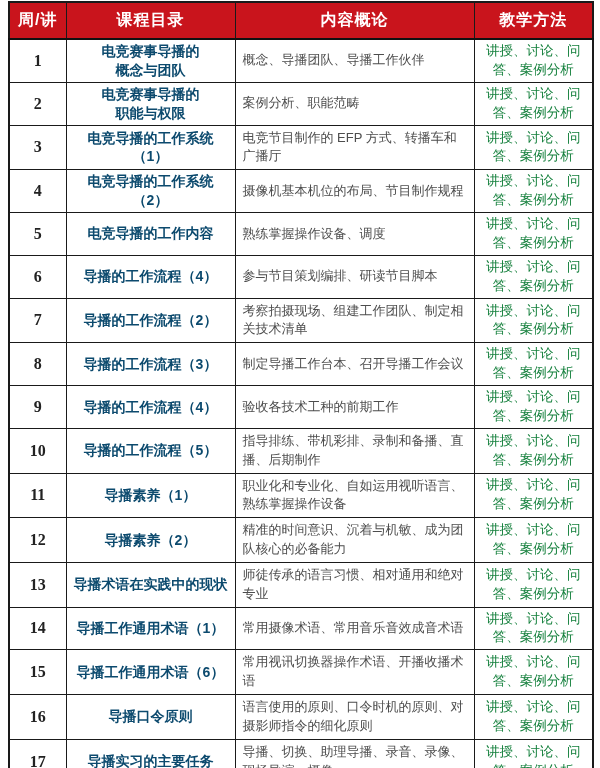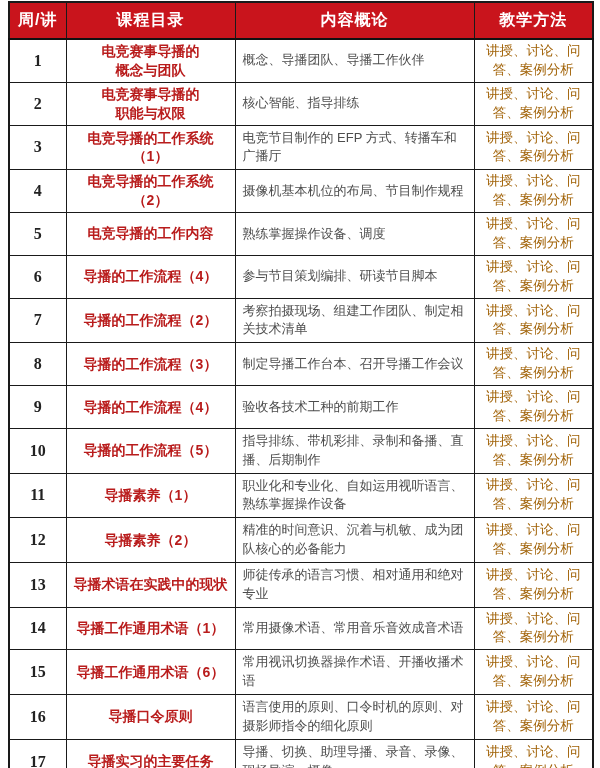--- a/index.html
+++ b/index.html
@@ -47,36 +47,36 @@
     text-align: center;
     font-family: "Liberation Serif", "DejaVu Serif", serif;
     font-weight: bold;
     font-size: 16px;
     color: #222222;
   }
   td.title-cell {
     text-align: center;
     font-weight: bold;
     font-size: 14px;
-    color: #b91c1c;
+    color: #0c4a6e;
     white-space: pre-line;
     line-height: 1.35;
     padding: 2px 4px;
   }
   td.content-cell {
     text-align: left;
     font-size: 13px;
     color: #4d4d4d;
     line-height: 1.45;
     padding: 3px 8px 3px 7px;
   }
   td.method-cell {
     text-align: center;
     font-size: 13.5px;
-    color: #a16207;
+    color: #15803d;
     line-height: 1.4;
     padding: 2px 9px;
   }
 </style>
 </head>
 <body>
 
 <div class="page">
   <table class="course-table">
     <colgroup>
@@ -99,21 +99,21 @@
     <td class="title-cell">电竞赛事导播的
 概念与团队</td>
     <td class="content-cell">概念、导播团队、导播工作伙伴</td>
     <td class="method-cell">讲授、讨论、问答、案例分析</td>
   </tr>
 
   <tr>
     <td class="week-cell">2</td>
     <td class="title-cell">电竞赛事导播的
 职能与权限</td>
-    <td class="content-cell">核心智能、指导排练</td>
+    <td class="content-cell">案例分析、职能范畴</td>
     <td class="method-cell">讲授、讨论、问答、案例分析</td>
   </tr>
 
   <tr>
     <td class="week-cell">3</td>
     <td class="title-cell">电竞导播的工作系统
 （1）</td>
     <td class="content-cell">电竞节目制作的 EFP 方式、转播车和广播厅</td>
     <td class="method-cell">讲授、讨论、问答、案例分析</td>
   </tr>

